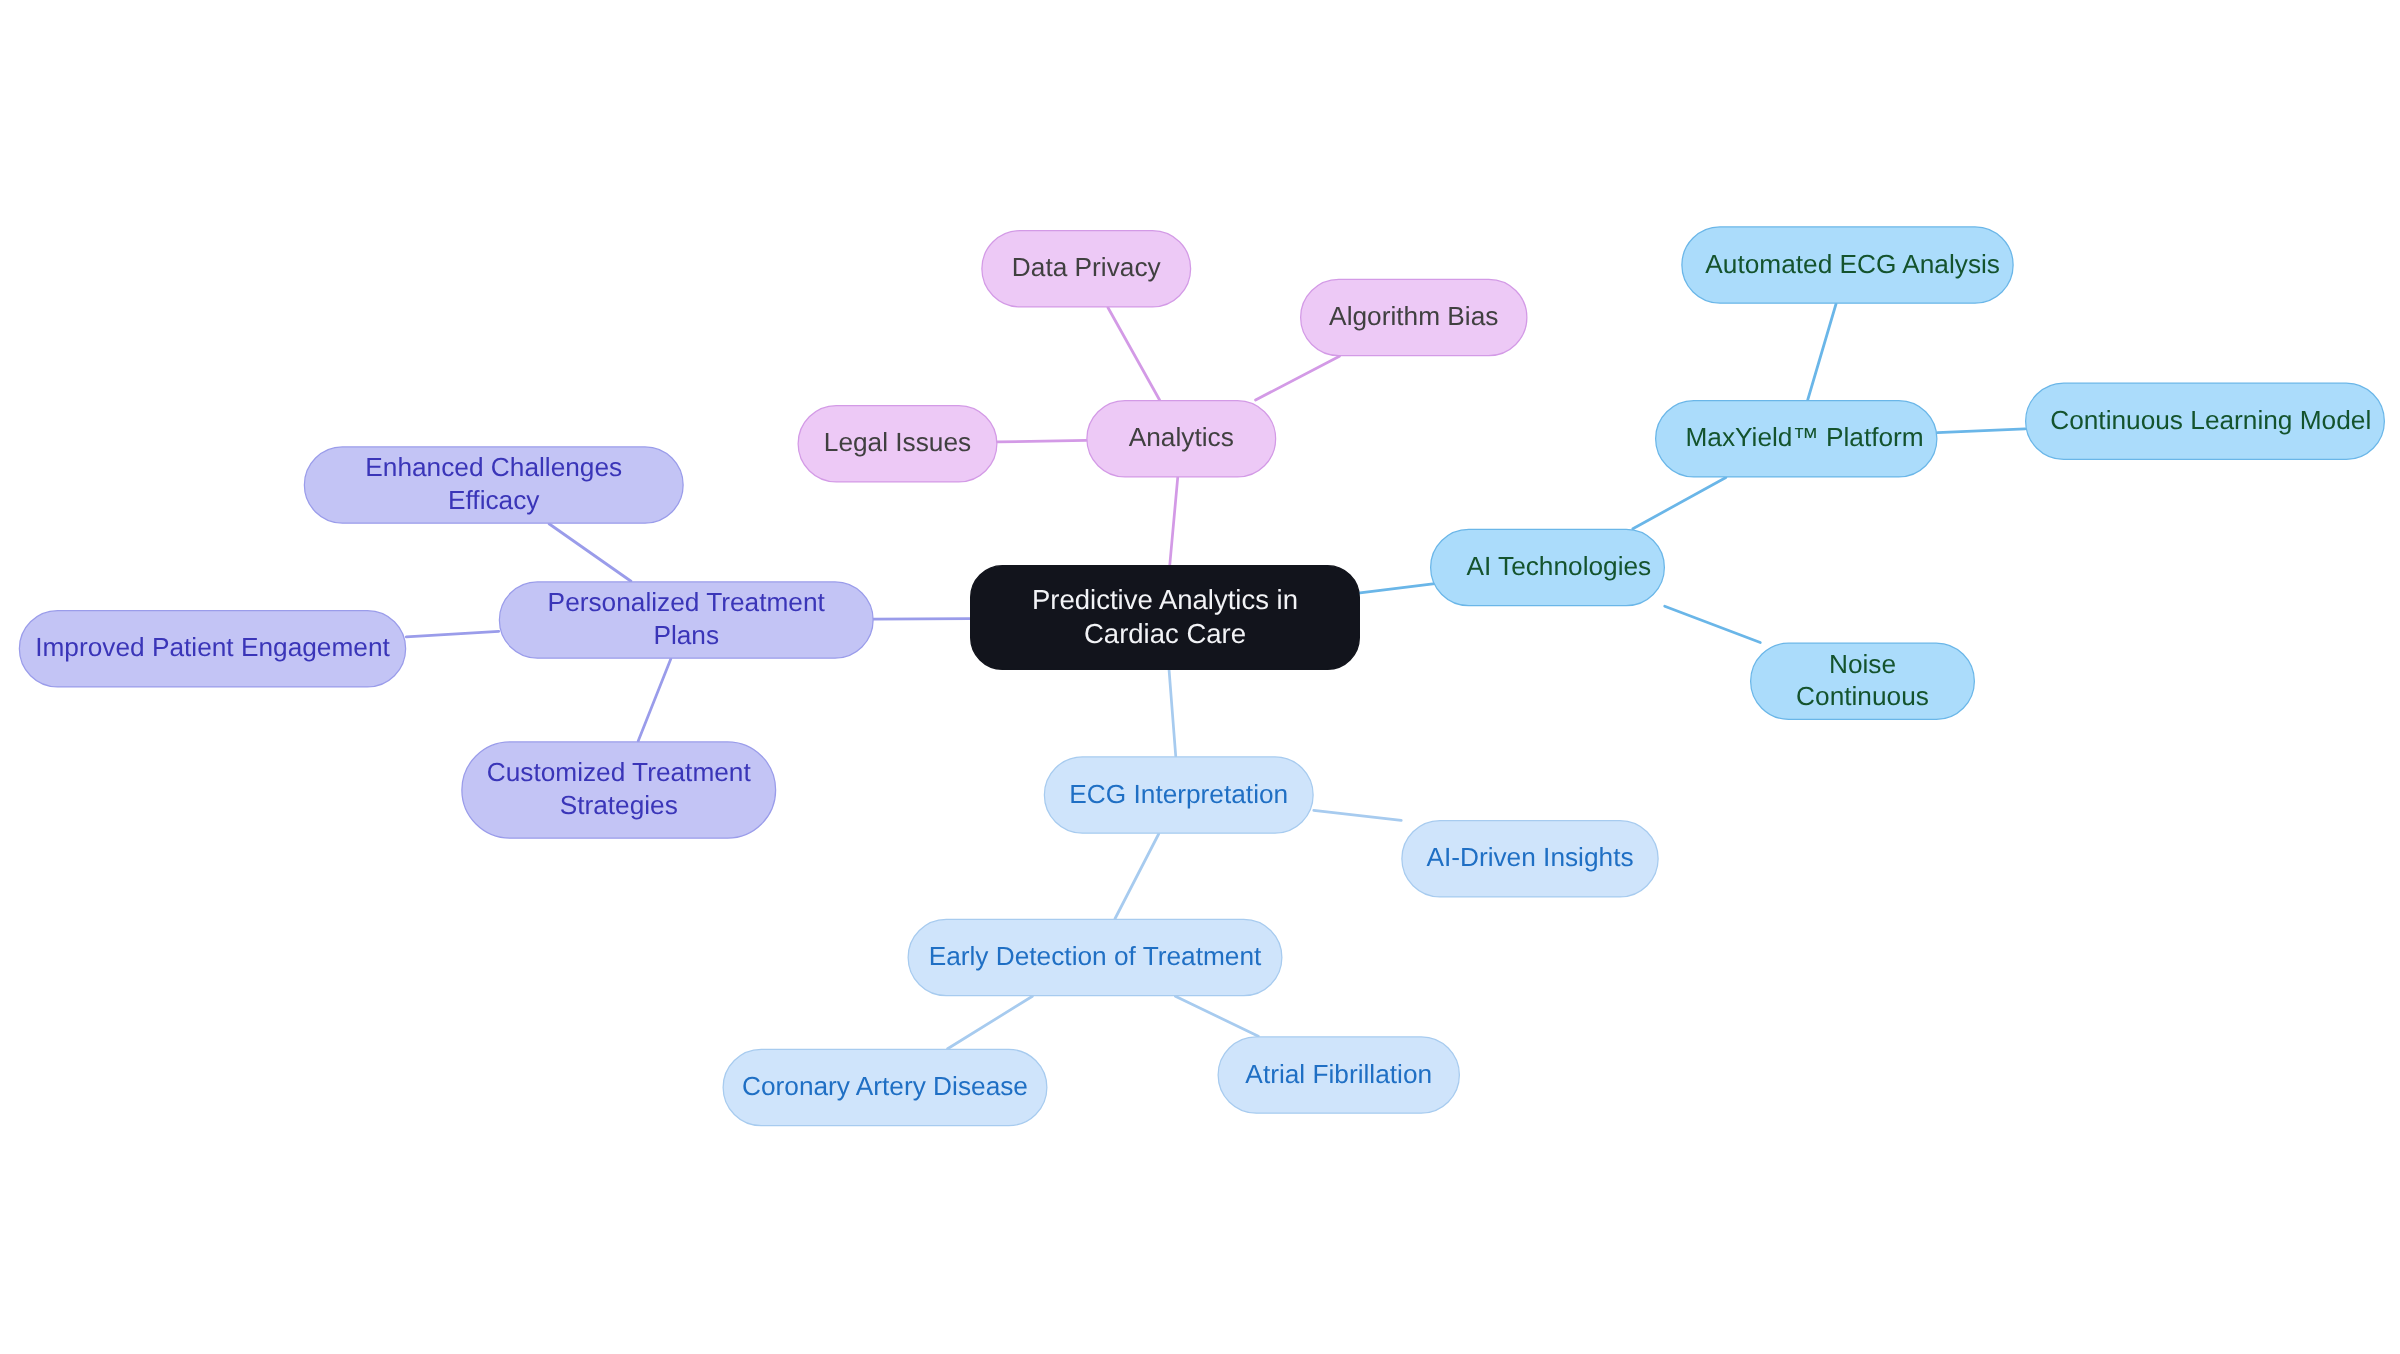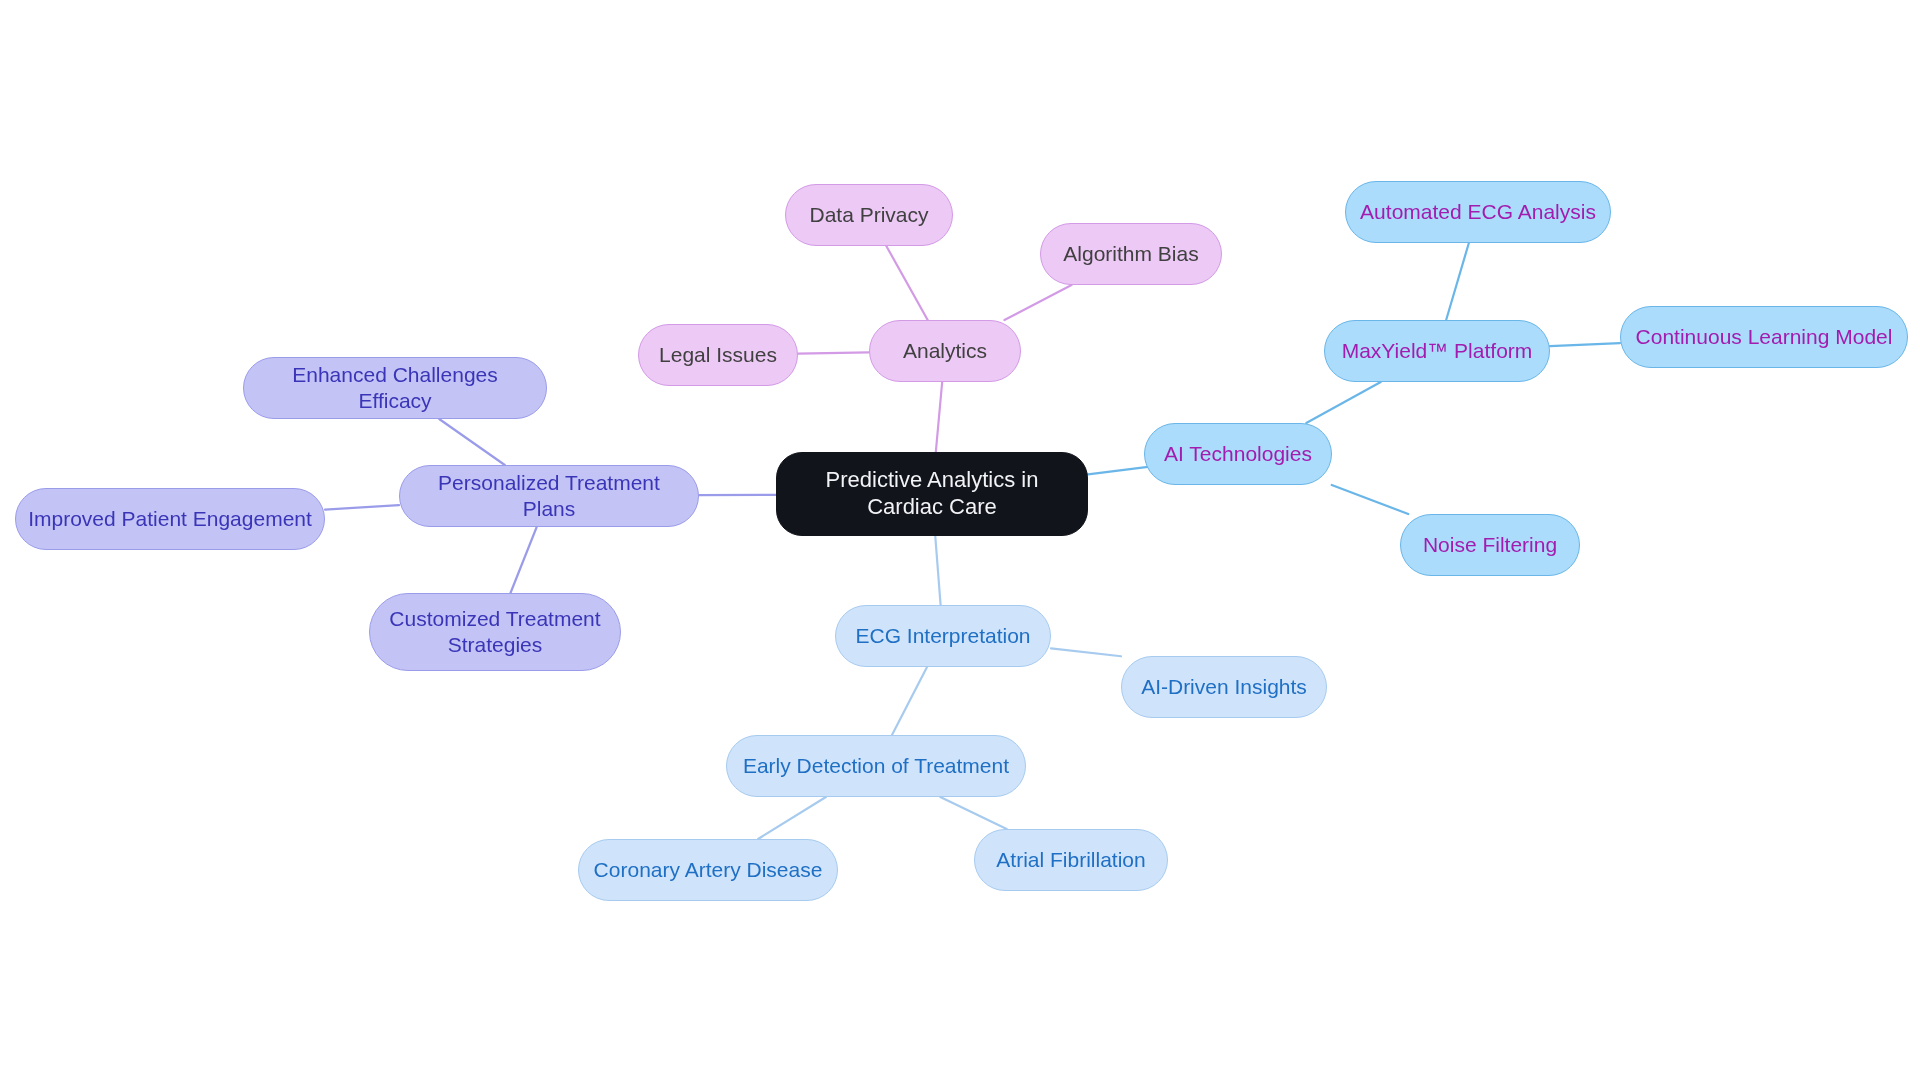--- a/index.html
+++ b/index.html
@@ -40,22 +40,23 @@
   .node-root {
     background: #12141c;
     border-color: #12141c;
     color: #f2f3f6;
     font-size: 22px;
     border-radius: 26px;
   }
   .node-blue-strong {
     background: #abdcfb;
     border-color: #6ab6e8;
-    color: #a21caf;
+    color: #14532d;
     font-size: 21px;
+    justify-content: flex-end;
   }
   .node-blue-soft {
     background: #cfe4fb;
     border-color: #a7cbef;
     color: #1f6fc4;
     font-size: 21px;
   }
   .node-periwinkle {
     background: #c3c4f5;
     border-color: #9a9cea;
@@ -96,21 +97,21 @@
   <div id="nodes">
       <div class="node node-root" style="left: 776px; top: 452px; width: 312px; height: 84px;"><span>Predictive Analytics in Cardiac Care</span></div>
       <div class="node node-orchid" style="left: 869px; top: 320px; width: 152px; height: 62px;"><span>Analytics</span></div>
       <div class="node node-orchid" style="left: 785px; top: 184px; width: 168px; height: 62px;"><span>Data Privacy</span></div>
       <div class="node node-orchid" style="left: 1040px; top: 223px; width: 182px; height: 62px;"><span>Algorithm Bias</span></div>
       <div class="node node-orchid" style="left: 638px; top: 324px; width: 160px; height: 62px;"><span>Legal Issues</span></div>
       <div class="node node-blue-strong" style="left: 1144px; top: 423px; width: 188px; height: 62px;"><span>AI Technologies</span></div>
       <div class="node node-blue-strong" style="left: 1324px; top: 320px; width: 226px; height: 62px;"><span>MaxYield™ Platform</span></div>
       <div class="node node-blue-strong" style="left: 1345px; top: 181px; width: 266px; height: 62px;"><span>Automated ECG Analysis</span></div>
       <div class="node node-blue-strong" style="left: 1620px; top: 306px; width: 288px; height: 62px;"><span>Continuous Learning Model</span></div>
-      <div class="node node-blue-strong" style="left: 1400px; top: 514px; width: 180px; height: 62px;"><span>Noise Filtering</span></div>
+      <div class="node node-blue-strong" style="left: 1400px; top: 514px; width: 180px; height: 62px;"><span>Noise Continuous</span></div>
       <div class="node node-blue-soft" style="left: 835px; top: 605px; width: 216px; height: 62px;"><span>ECG Interpretation</span></div>
       <div class="node node-blue-soft" style="left: 1121px; top: 656px; width: 206px; height: 62px;"><span>AI-Driven Insights</span></div>
       <div class="node node-blue-soft" style="left: 726px; top: 735px; width: 300px; height: 62px;"><span>Early Detection of Treatment</span></div>
       <div class="node node-blue-soft" style="left: 578px; top: 839px; width: 260px; height: 62px;"><span>Coronary Artery Disease</span></div>
       <div class="node node-blue-soft" style="left: 974px; top: 829px; width: 194px; height: 62px;"><span>Atrial Fibrillation</span></div>
       <div class="node node-periwinkle" style="left: 399px; top: 465px; width: 300px; height: 62px;"><span>Personalized Treatment Plans</span></div>
       <div class="node node-periwinkle" style="left: 243px; top: 357px; width: 304px; height: 62px;"><span>Enhanced Challenges Efficacy</span></div>
       <div class="node node-periwinkle" style="left: 15px; top: 488px; width: 310px; height: 62px;"><span>Improved Patient Engagement</span></div>
       <div class="node node-periwinkle" style="left: 369px; top: 593px; width: 252px; height: 78px;"><span>Customized Treatment
 Strategies</span></div>

